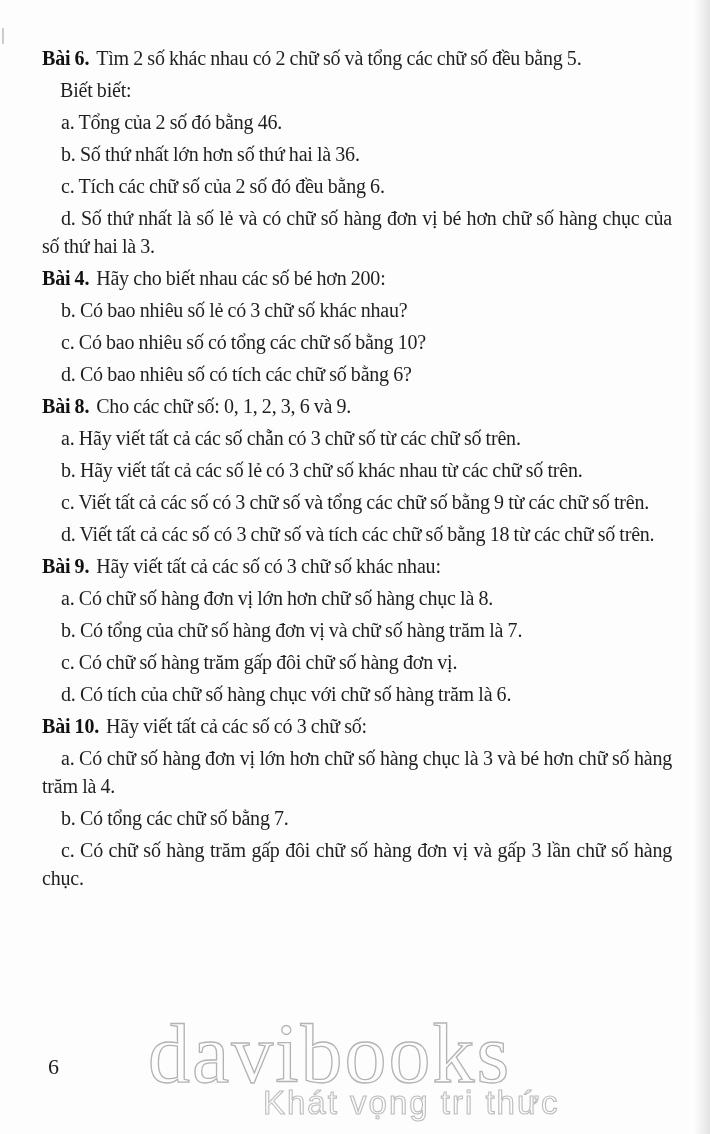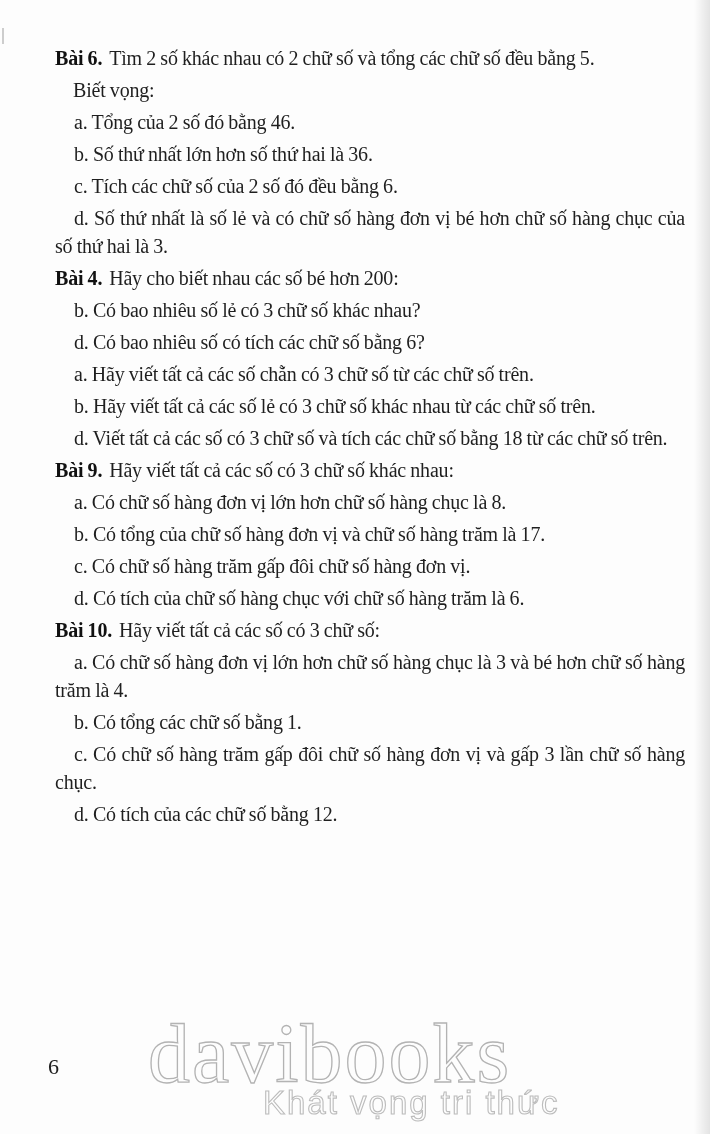--- a/index.html
+++ b/index.html
@@ -8,21 +8,21 @@
     width: 710px;
     height: 1134px;
     background: #fdfdfd;
     overflow: hidden;
     font-family: "Liberation Serif", "DejaVu Serif", serif;
     color: #1f1f1f;
   }
   .content {
     position: absolute;
     top: 40px;
-    left: 55px;
+    left: 42px;
     width: 630px;
     z-index: 1;
     font-size: 20px;
     letter-spacing: -0.2px;
     word-spacing: -0.5px;
   }
   .content p {
     margin: 4px 0;
     line-height: 28px;
   }
@@ -96,53 +96,55 @@
 </style>
 </head>
 <body>
 
 <div class="page">
 
   <main class="content">
 
     <section>
       <p class="ex-head"><b class="ex-label">Bài 6.</b><span>Tìm 2 số khác nhau có 2 chữ số và tổng các chữ số đều bằng 5.</span></p>
-      <p class="ex-cont">Biết vọng:</p>
+      <p class="ex-cont">Biết biết:</p>
       <p class="ex-item">a. Tổng của 2 số đó bằng 46.</p>
       <p class="ex-item">b. Số thứ nhất lớn hơn số thứ hai là 36.</p>
       <p class="ex-item">c. Tích các chữ số của 2 số đó đều bằng 6.</p>
       <p class="ex-item">d. Số thứ nhất là số lẻ và có chữ số hàng đơn vị bé hơn chữ số hàng chục của số thứ hai là 3.</p>
     </section>
 
     <section>
       <p class="ex-head"><b class="ex-label">Bài 4.</b><span>Hãy cho biết nhau các số bé hơn 200:</span></p>
       <p class="ex-item">b. Có bao nhiêu số lẻ có 3 chữ số khác nhau?</p>
+      <p class="ex-item">c. Có bao nhiêu số có tổng các chữ số bằng 10?</p>
       <p class="ex-item">d. Có bao nhiêu số có tích các chữ số bằng 6?</p>
     </section>
 
     <section>
+      <p class="ex-head"><b class="ex-label">Bài 8.</b><span>Cho các chữ số: 0, 1, 2, 3, 6 và 9.</span></p>
       <p class="ex-item">a. Hãy viết tất cả các số chẵn có 3 chữ số từ các chữ số trên.</p>
       <p class="ex-item">b. Hãy viết tất cả các số lẻ có 3 chữ số khác nhau từ các chữ số trên.</p>
+      <p class="ex-item">c. Viết tất cả các số có 3 chữ số và tổng các chữ số bằng 9 từ các chữ số trên.</p>
       <p class="ex-item">d. Viết tất cả các số có 3 chữ số và tích các chữ số bằng 18 từ các chữ số trên.</p>
     </section>
 
     <section>
       <p class="ex-head"><b class="ex-label">Bài 9.</b><span>Hãy viết tất cả các số có 3 chữ số khác nhau:</span></p>
       <p class="ex-item">a. Có chữ số hàng đơn vị lớn hơn chữ số hàng chục là 8.</p>
-      <p class="ex-item">b. Có tổng của chữ số hàng đơn vị và chữ số hàng trăm là 17.</p>
+      <p class="ex-item">b. Có tổng của chữ số hàng đơn vị và chữ số hàng trăm là 7.</p>
       <p class="ex-item">c. Có chữ số hàng trăm gấp đôi chữ số hàng đơn vị.</p>
       <p class="ex-item">d. Có tích của chữ số hàng chục với chữ số hàng trăm là 6.</p>
     </section>
 
     <section>
       <p class="ex-head"><b class="ex-label">Bài 10.</b><span>Hãy viết tất cả các số có 3 chữ số:</span></p>
       <p class="ex-item">a. Có chữ số hàng đơn vị lớn hơn chữ số hàng chục là 3 và bé hơn chữ số hàng trăm là 4.</p>
-      <p class="ex-item">b. Có tổng các chữ số bằng 1.</p>
+      <p class="ex-item">b. Có tổng các chữ số bằng 7.</p>
       <p class="ex-item">c. Có chữ số hàng trăm gấp đôi chữ số hàng đơn vị và gấp 3 lần chữ số hàng chục.</p>
-      <p class="ex-item">d. Có tích của các chữ số bằng 12.</p>
     </section>
 
   </main>
 
   <div class="page-number">6</div>
 
   <div class="wm-brand">davibooks</div>
   <div class="wm-slogan">Khát vọng tri thức</div>
 
   <div class="scan-edge-shadow"></div>

